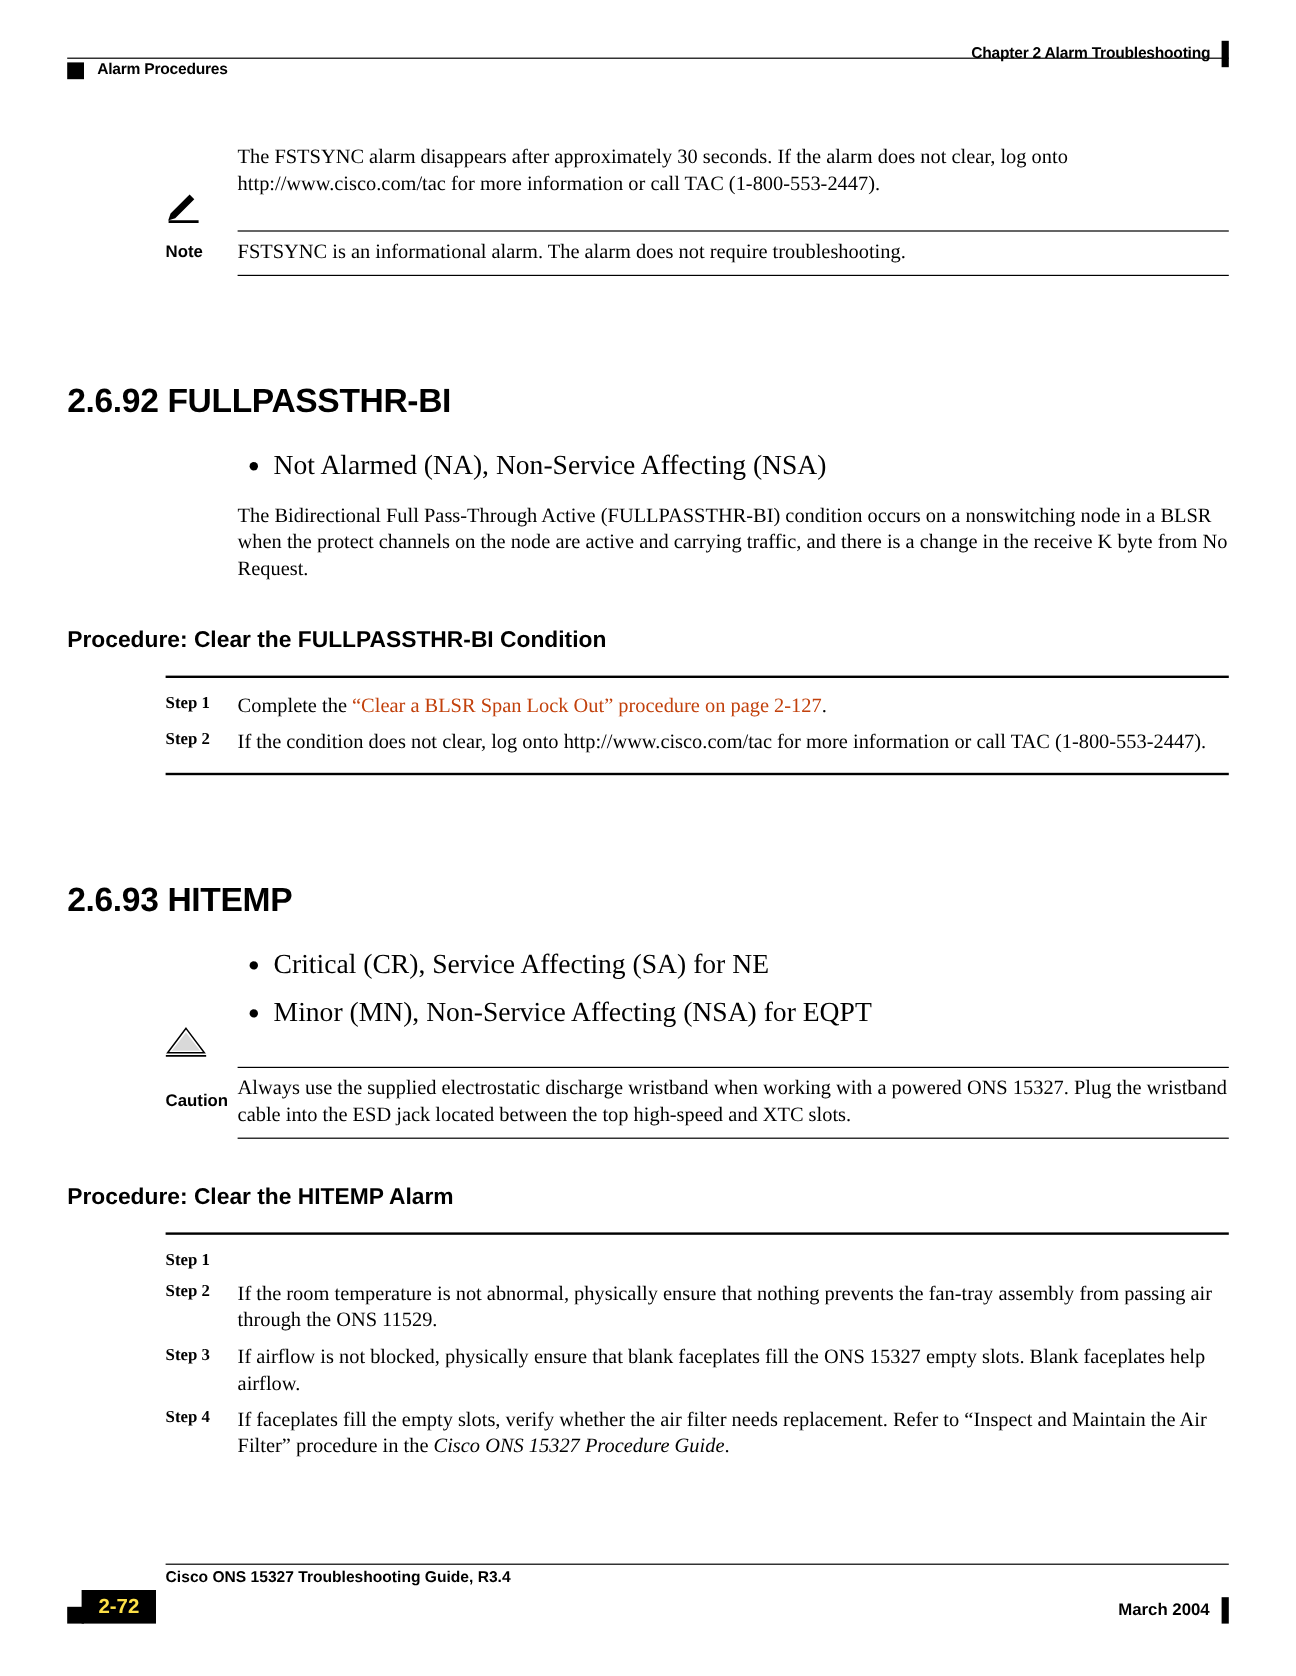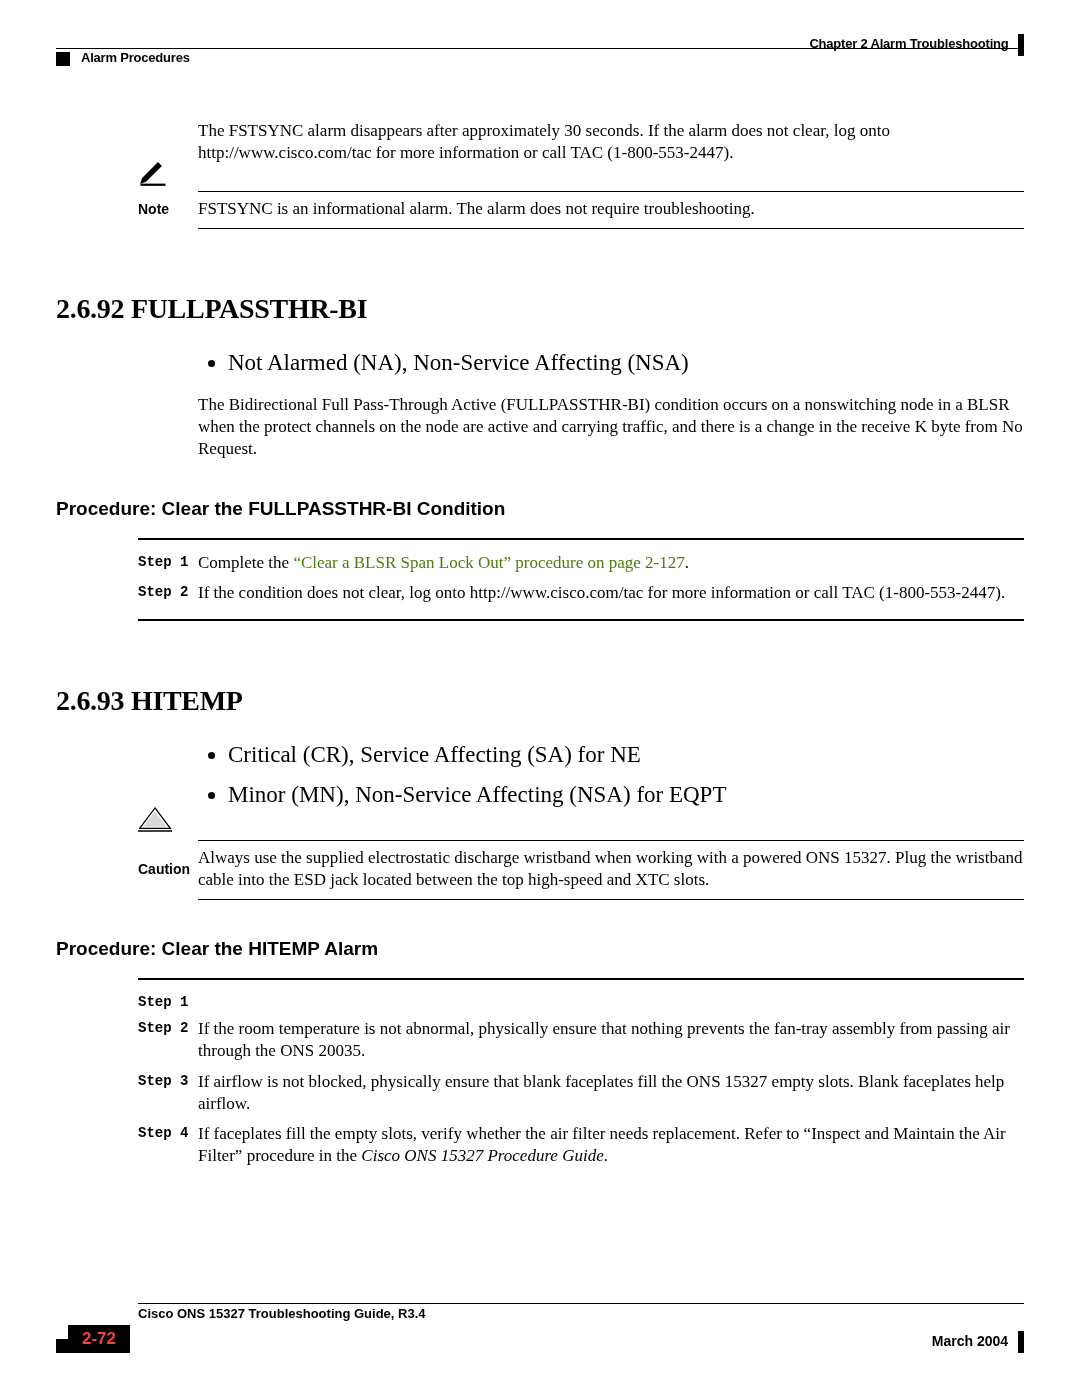--- a/index.html
+++ b/index.html
@@ -103,24 +103,24 @@
     font-weight: bold;
     font-size: 14px;
     margin-right: 14px;
   }
   .callout-text {
     font-size: 17px;
     line-height: 1.3;
     flex: 1;
   }
   h2.section-heading {
-    font-family: Liberation Serif, serif;
+    font-family: Liberation Sans, sans-serif;
     font-weight: bold;
     font-size: 28px;
-    margin-top: 64px;
+    margin-top: 88px;
     margin-bottom: 20px;
     margin-left: 0;
     letter-spacing: -0.3px;
   }
   h3.proc-heading {
     font-family: Arial, Helvetica, sans-serif;
     font-weight: bold;
     font-size: 19px;
     margin-top: 38px;
     margin-bottom: 6px;
@@ -140,32 +140,32 @@
   .step-row {
     display: flex;
     align-items: flex-start;
     margin-bottom: 8px;
   }
   .step-label {
     width: 142px;
     flex: 0 0 142px;
     box-sizing: border-box;
     padding-left: 82px;
-    font-family: Liberation Mono, monospace;
+    font-family: Liberation Serif, serif;
     font-weight: bold;
     font-size: 14px;
     padding-top: 2px;
   }
   .step-text {
     flex: 1;
     font-size: 17px;
     line-height: 1.3;
   }
   a.link {
-    color: #4d7c0f;
+    color: #c2410c;
     text-decoration: none;
   }
   ul.bullets {
     margin: 0 0 12px 142px;
     padding-left: 30px;
     font-size: 23px;
     line-height: 1.6;
   }
   ul.bullets li {
     margin-bottom: 4px;
@@ -190,21 +190,21 @@
     margin-left: 82px;
     margin-top: 2px;
     margin-bottom: 4px;
   }
   .footer-row {
     display: flex;
     align-items: flex-end;
   }
   .page-num-box {
     background: #000;
-    color: #ef4444;
+    color: #fde047;
     font-family: Arial, Helvetica, sans-serif;
     font-weight: bold;
     font-size: 17px;
     padding: 4px 14px;
     display: inline-block;
   }
   .page-num-lead {
     display: inline-block;
     width: 14px;
     height: 14px;
@@ -328,21 +328,21 @@
     </div>
 
     <h3 class="proc-heading">Procedure: Clear the HITEMP Alarm</h3>
     <div class="proc-rule"></div>
 
     <div class="step-row">
       <div class="step-label">Step 1</div>
     </div>
     <div class="step-row">
       <div class="step-label">Step 2</div>
-      <div class="step-text">If the room temperature is not abnormal, physically ensure that nothing prevents the fan-tray assembly from passing air through the ONS 20035.</div>
+      <div class="step-text">If the room temperature is not abnormal, physically ensure that nothing prevents the fan-tray assembly from passing air through the ONS 11529.</div>
     </div>
     <div class="step-row">
       <div class="step-label">Step 3</div>
       <div class="step-text">If airflow is not blocked, physically ensure that blank faceplates fill the ONS 15327 empty slots. Blank faceplates help airflow.</div>
     </div>
     <div class="step-row">
       <div class="step-label">Step 4</div>
       <div class="step-text">
         <span>If faceplates fill the empty slots, verify whether the air filter needs replacement. Refer to “Inspect and Maintain the Air Filter” procedure in the </span><span class="italic">Cisco ONS 15327 Procedure Guide</span><span>.</span>
       </div>

